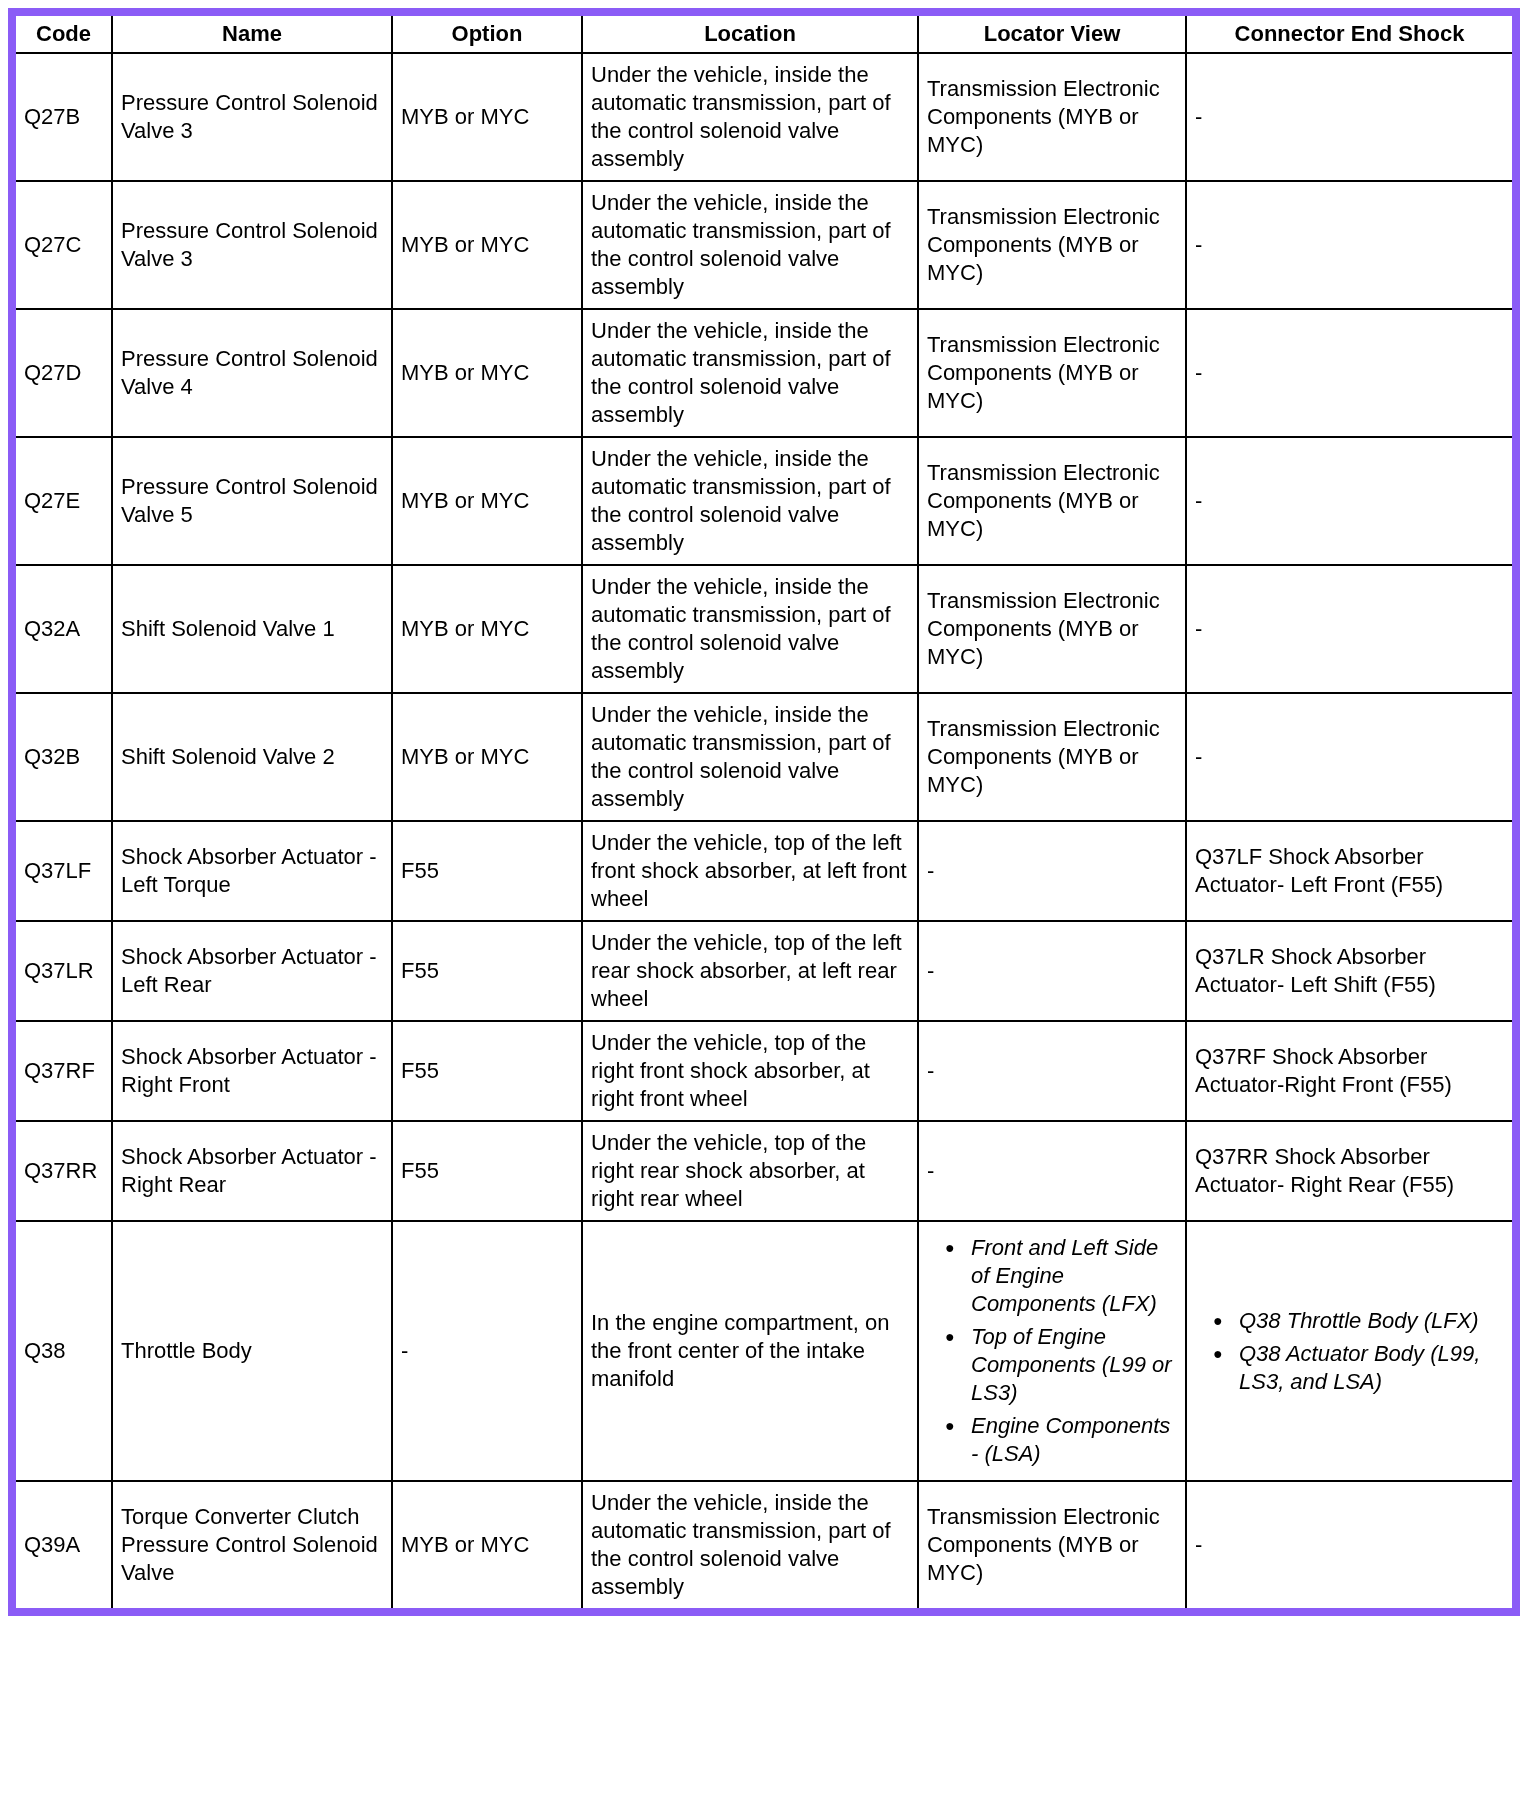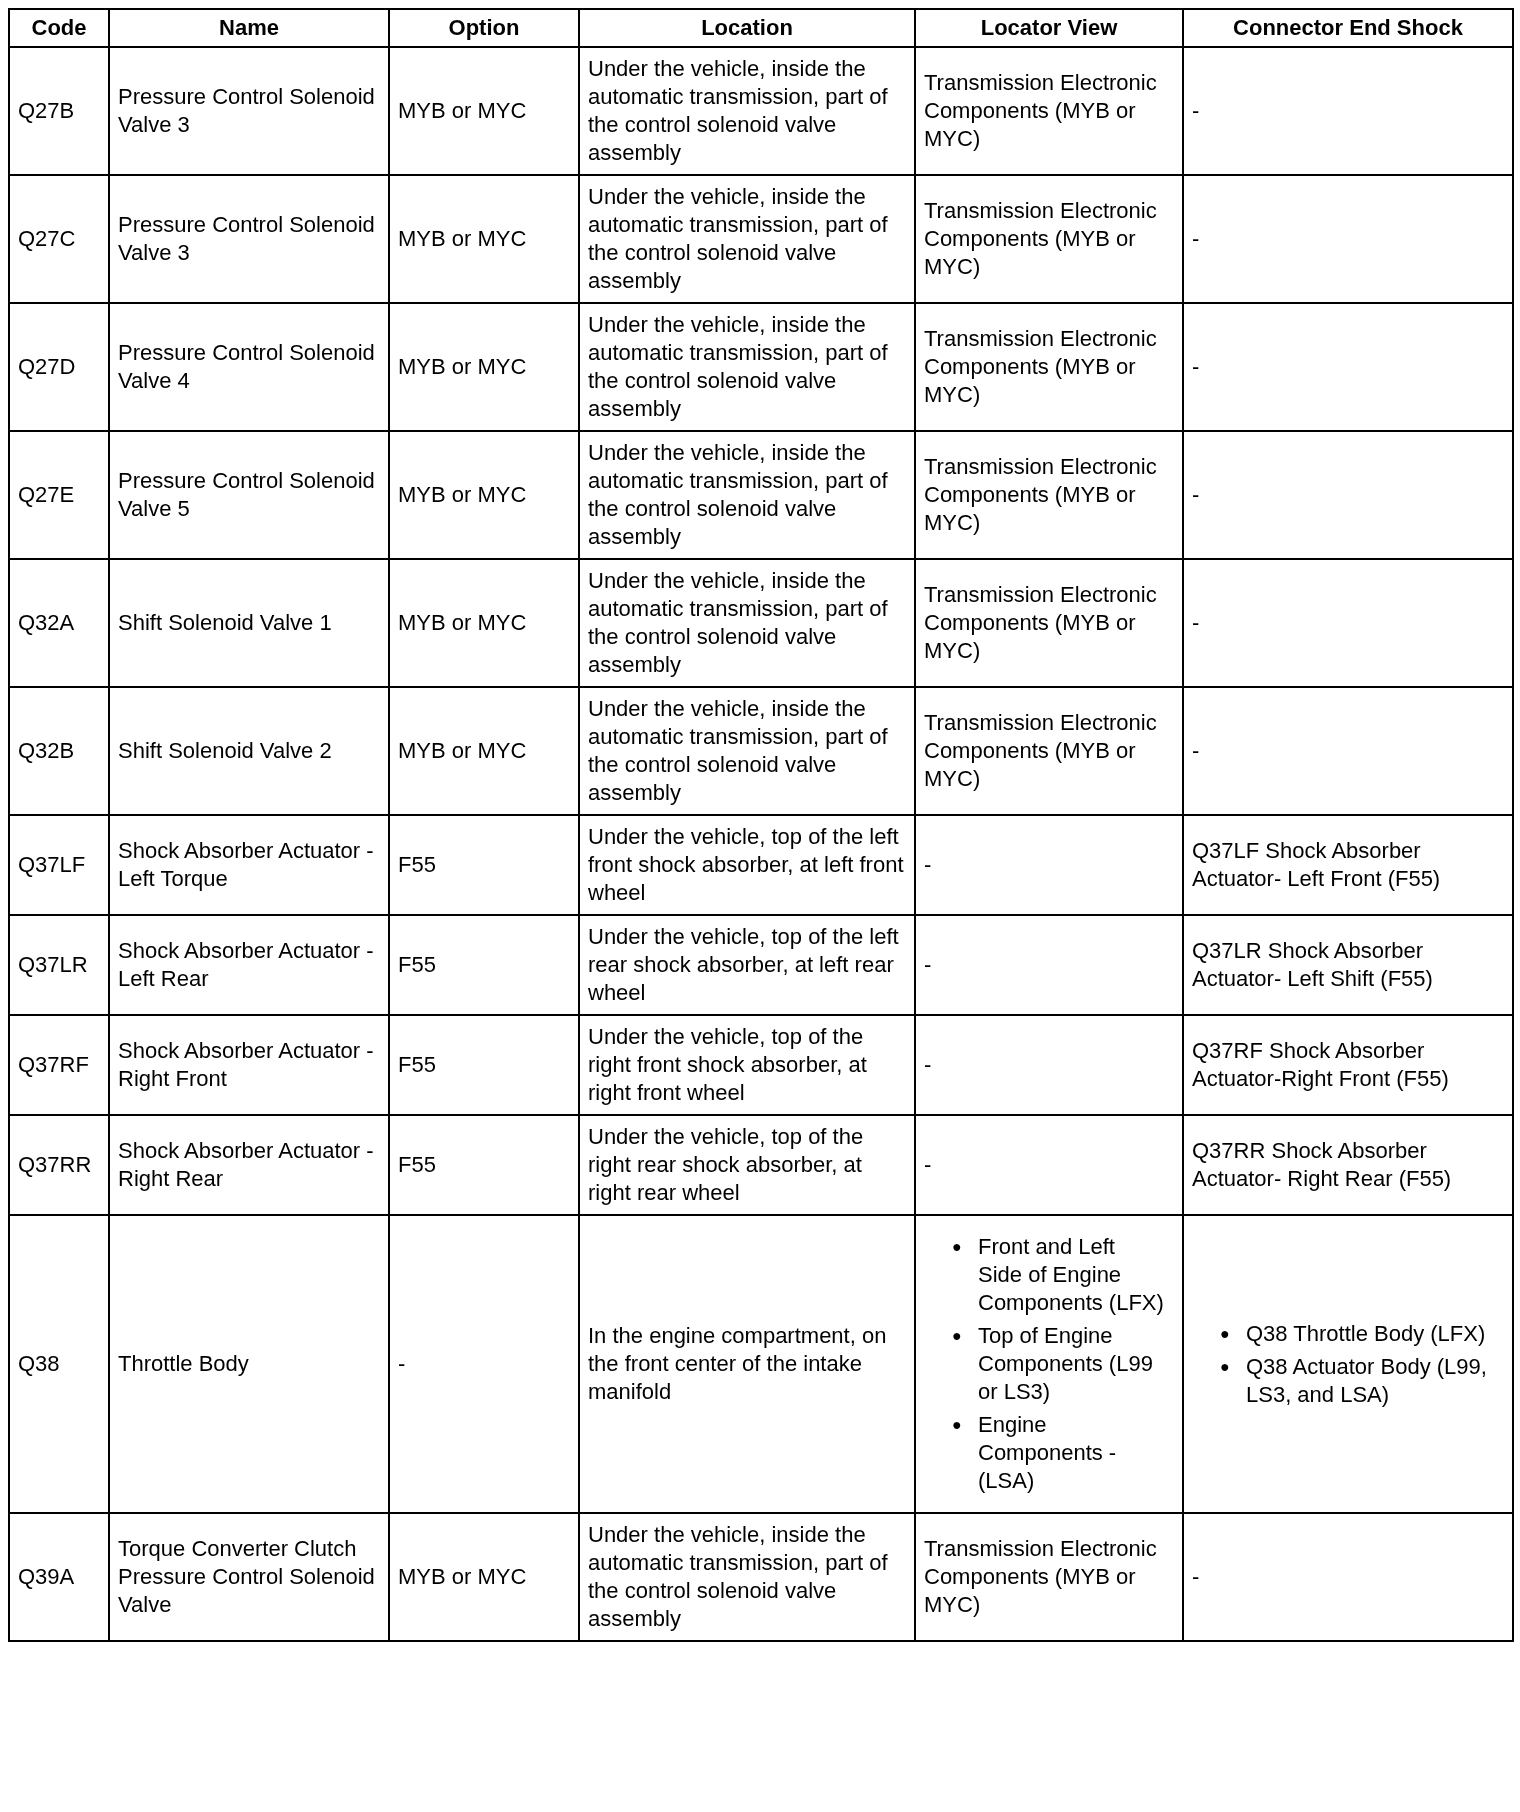--- a/index.html
+++ b/index.html
@@ -7,21 +7,21 @@
   body {
     width: 1520px;
     font-family: "Liberation Sans", "DejaVu Sans", sans-serif;
     color: #000000;
   }
   .page { padding: 8px; }
   table.locator-table {
     border-collapse: collapse;
     width: 1504px;
     table-layout: fixed;
-    border: 2px solid #8b5cf6;
+    border: 8px solid #8b5cf6;
     background: #84cc16;
   }
   col.c-code { width: 100px; }
   col.c-name { width: 280px; }
   col.c-option { width: 190px; }
   col.c-location { width: 336px; }
   col.c-locator { width: 268px; }
   col.c-connector { width: 330px; }
   th, td {
     border: 2px solid #000000;
@@ -34,22 +34,23 @@
   }
   th {
     text-align: center;
     font-weight: 700;
     padding: 4px 6px;
   }
   td.center { }
   td.left { text-align: left; }
   ul.bullets {
     list-style: none;
-    margin: 10px;
+    margin: 0;
     padding: 0 0 0 18px;
+    font-style: italic;
   }
   ul.bullets li {
     position: relative;
     padding-left: 26px;
     margin: 5px 0;
     text-align: left;
   }
   ul.bullets li::before {
     content: "\25CF";
     position: absolute;

